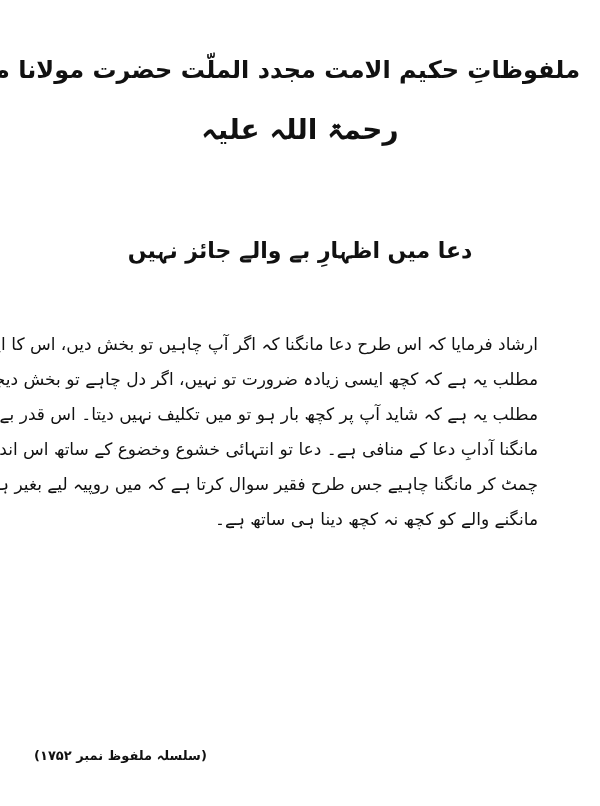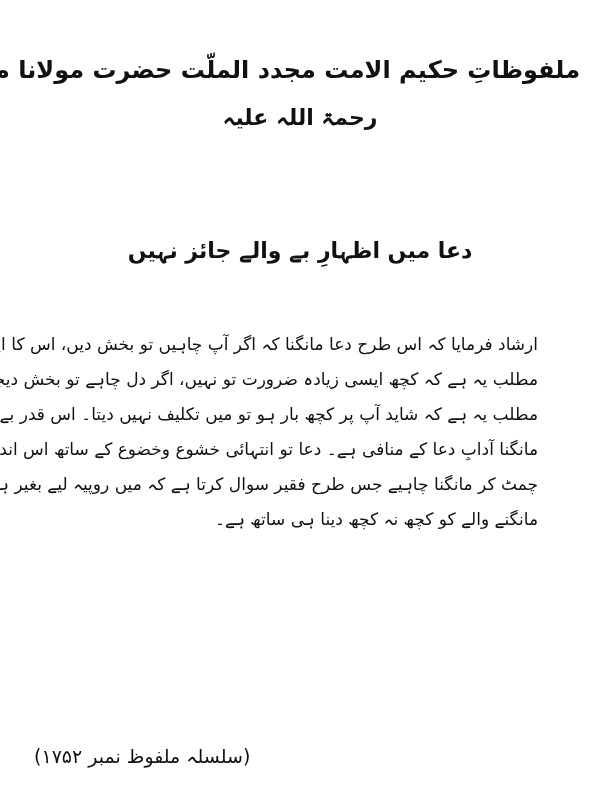--- a/index.html
+++ b/index.html
@@ -29,22 +29,22 @@
       text-align: center;
       font-weight: bold;
       white-space: nowrap;
     }
     .title-1 {
       top: 52px;
       font-size: 24px;
       line-height: 36px;
     }
     .title-2 {
-      top: 102px;
-      font-size: 22px;
+      top: 114px;
+      font-size: 28px;
       line-height: 32px;
     }
     .heading {
       top: 234px;
       font-size: 22px;
       line-height: 34px;
     }
     .body-text {
       position: absolute;
       top: 327px;
@@ -71,22 +71,22 @@
       right: 0;
       text-align: center;
       font-size: 17px;
       font-weight: bold;
       line-height: 30px;
     }
     .series {
       position: absolute;
       top: 741px;
       left: 34px;
-      font-size: 19px;
-      font-weight: normal;
+      font-size: 13px;
+      font-weight: bold;
       line-height: 30px;
       direction: rtl;
       white-space: nowrap;
     }
   </style>
 </head>
 <body>
 
 <div class="page">
   <div class="header-line title-1">ملفوظاتِ حکیم الامت مجدد الملّت حضرت مولانا محمد اشرف علی تھانوی</div>

